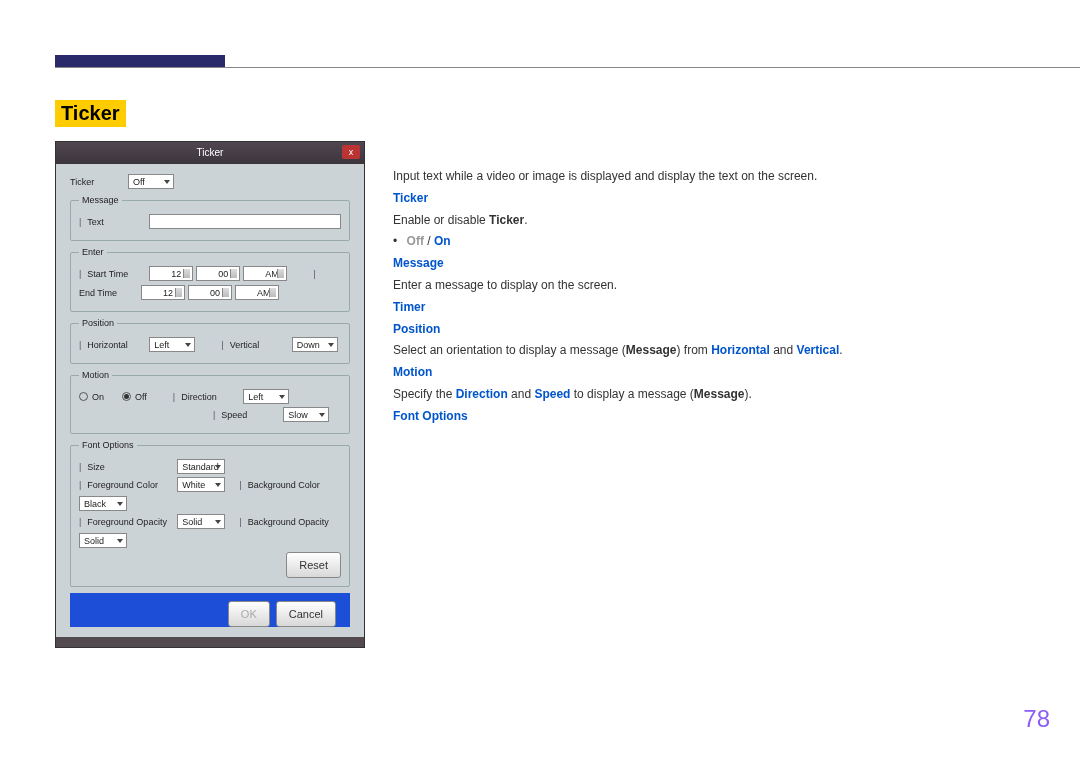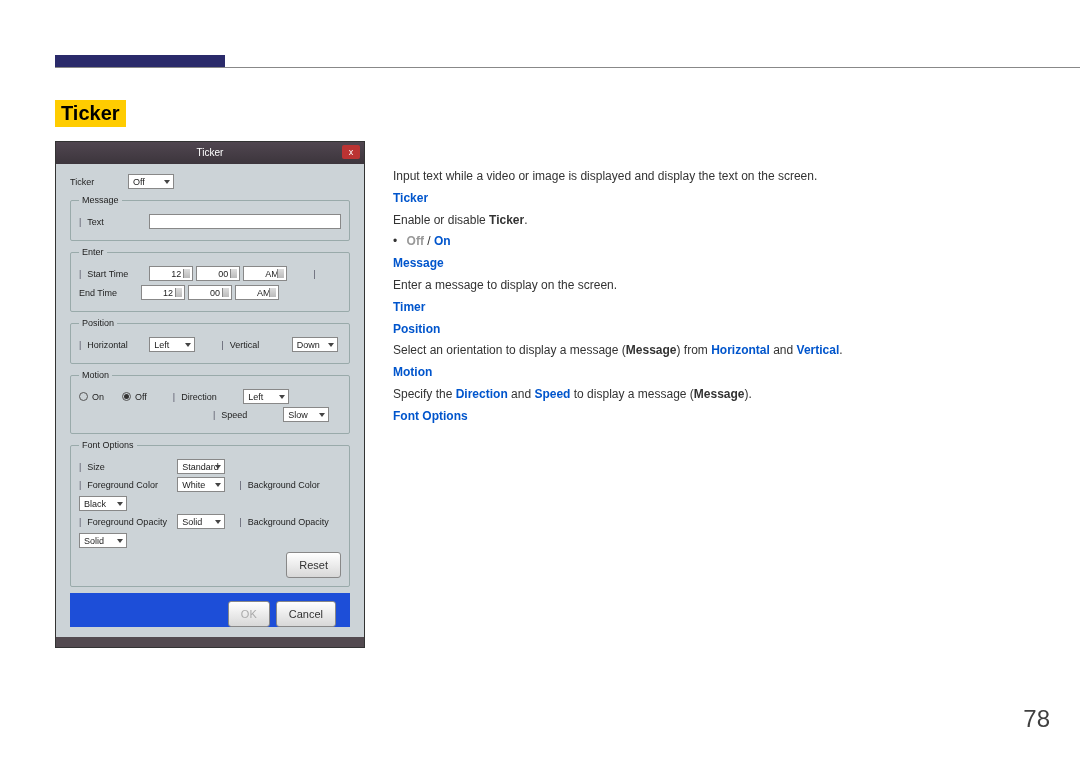--- a/index.html
+++ b/index.html
@@ -1,19 +1,19 @@
 <!DOCTYPE html>
 <html><head>
 <meta charset="utf-8">
 <style>
   * { box-sizing: border-box; margin: 0; padding: 0; }
   body { font-family: Arial, Helvetica, sans-serif; font-size: 12px; color: #000; background: #fff; width: 1080px; height: 763px; position: relative; }
   .top-bar { position: absolute; top: 55px; left: 55px; width: 170px; height: 12px; background: #2a2a6a; }
   .top-rule { position: absolute; top: 67px; left: 55px; right: 0; height: 1px; background: #888; }
-  .page-num { position: absolute; bottom: 30px; right: 30px; font-size: 24px; color: #404040; }
+  .page-num { position: absolute; bottom: 30px; right: 30px; font-size: 24px; color: #8b5cf6; }
   .content { position: absolute; top: 100px; left: 55px; right: 30px; }
   .section-title { font-size: 20px; font-weight: bold; background: #ffcc00; display: inline-block; padding: 2px 6px; color: #000; margin-bottom: 14px; }
   .columns { display: flex; gap: 28px; align-items: flex-start; }
   .left-col { width: 310px; }
   .right-col { flex: 1; font-size: 12px; line-height: 1.65; color: #333; margin-top: 24px; }
   .right-col p { margin: 2px 0; }
   .kw-link { color: #0055cc; font-weight: bold; }
   .kw-bold { font-weight: bold; }
   .opt { color: #999; font-weight: bold; }
   .bullet-row { margin-left: 14px; }

